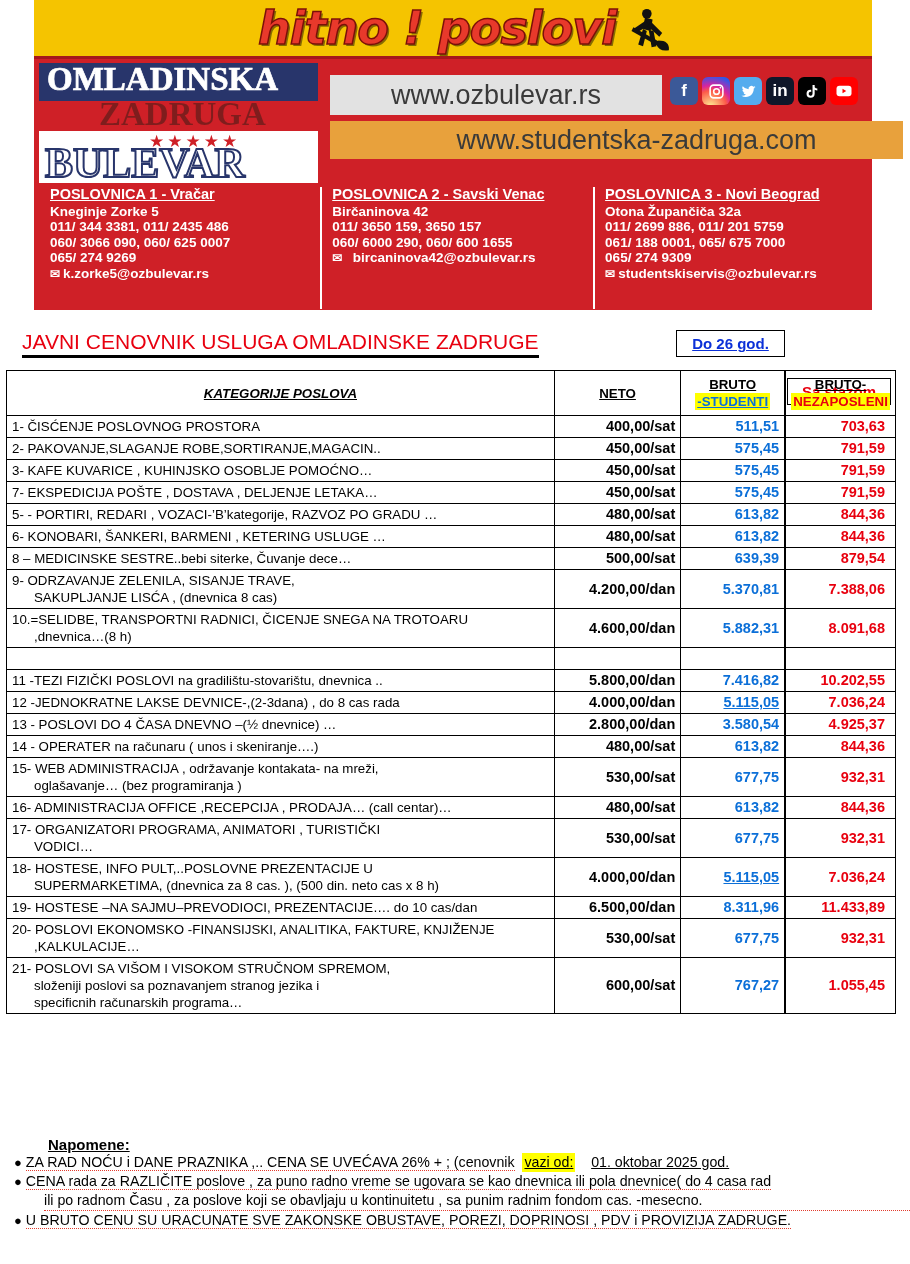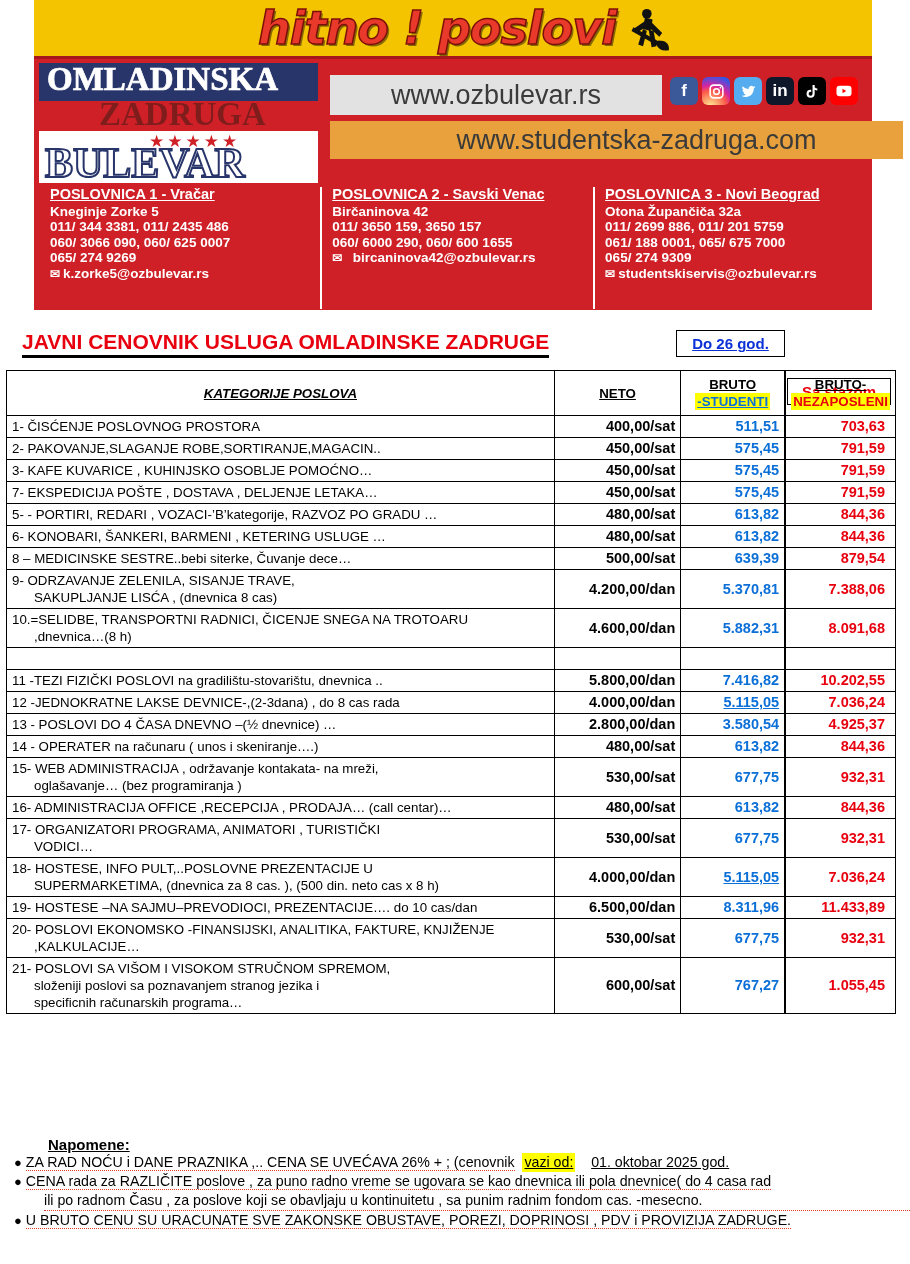--- a/index.html
+++ b/index.html
@@ -136,21 +136,21 @@
   .contact-line{white-space:nowrap;}
   .mail{white-space:nowrap;}
   .mail .env{font-size:12px;margin-right:3px;}
 
   
   .title-row{
     position:absolute;left:0;top:330px;width:910px;height:34px;
   }
   .pl-title{
     position:absolute;left:22px;top:0;
-    font-size:21px;font-weight:bold;color:#e8000f;
+    font-size:21px;font-weight:normal;color:#e8000f;
     border-bottom:3px solid #000;
     padding-bottom:1px;
     white-space:nowrap;
     font-family:"Liberation Sans", sans-serif;
   }
   .badge{
     position:absolute;top:0px;height:25px;
     border:1.5px solid #000;
     display:flex;align-items:center;justify-content:center;
     font-size:15px;font-weight:bold;

